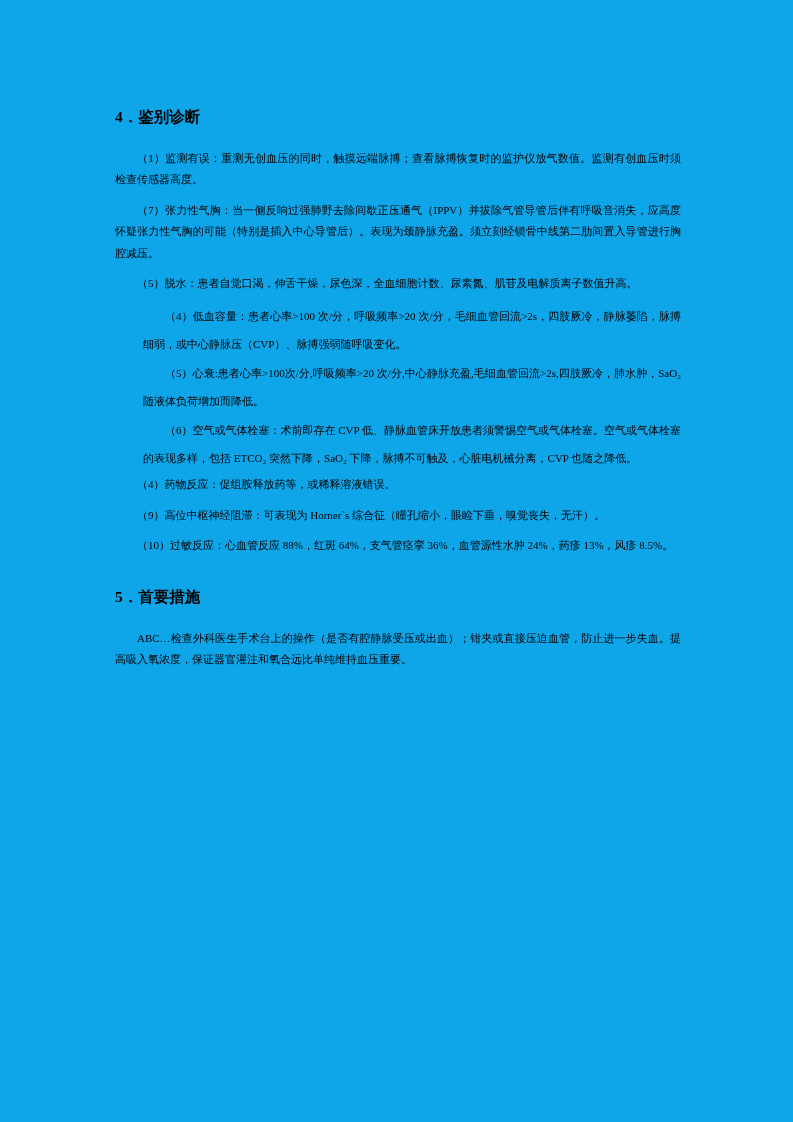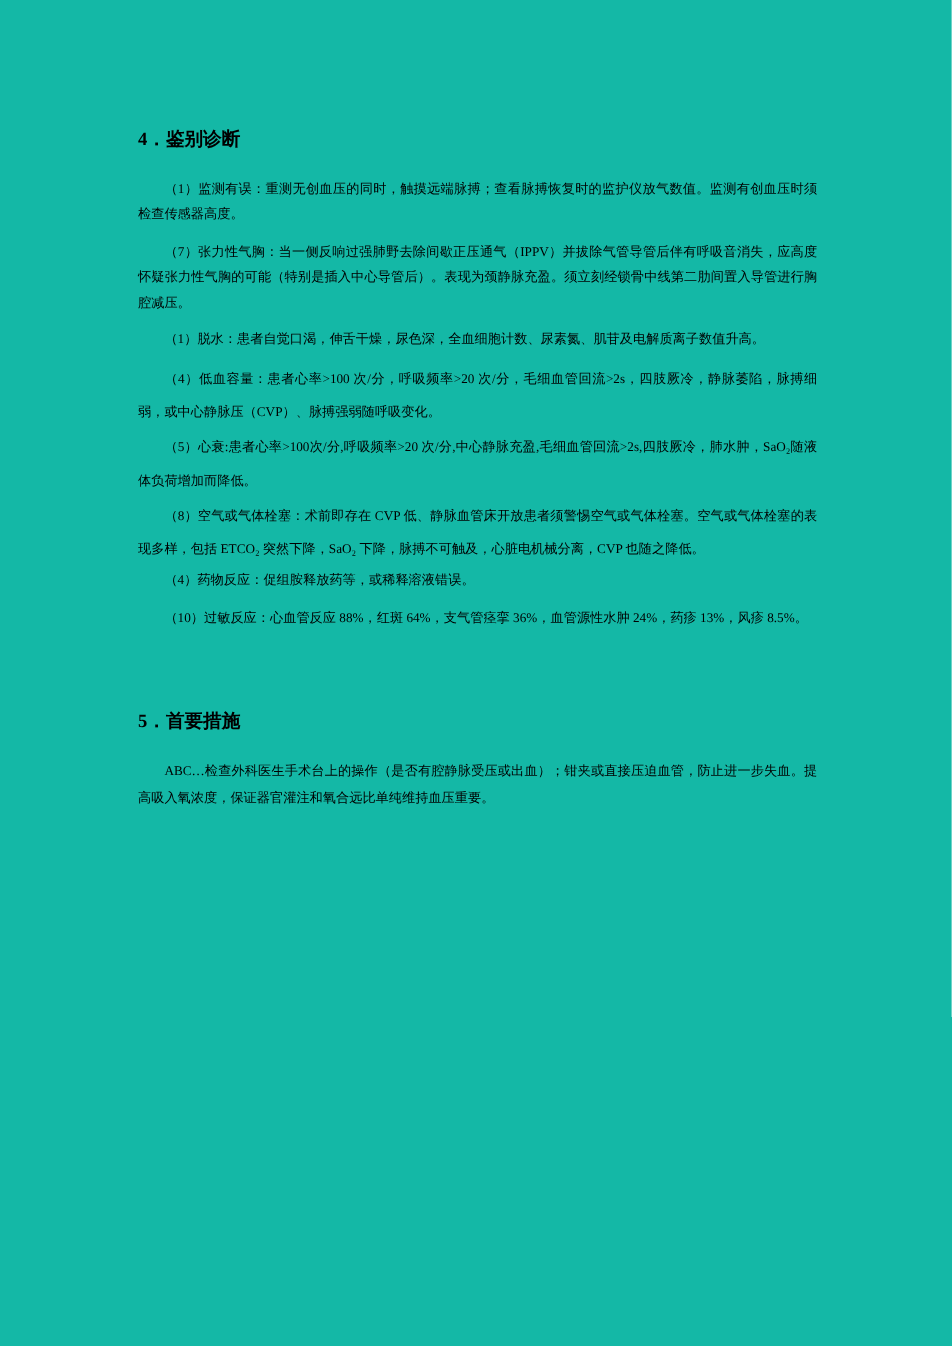--- a/index.html
+++ b/index.html
@@ -12,58 +12,60 @@
     height: 1122px;
     overflow: hidden;
     font-family: "Liberation Serif", "DejaVu Serif", serif;
     color: #000000;
   }
   .page {
     box-sizing: border-box;
     width: 793px;
     height: 1122px;
     padding: 105px 112px 32px 115px;
-    background: #14b8a6;
+    background: #0ea5e9;
   }
   .heading {
     font-size: 15.5px;
     font-weight: bold;
     line-height: 1.6;
     margin: 0 0 18px 0;
     text-indent: 0;
   }
   .heading.second {
-    margin-top: 64px;
+    margin-top: 28px;
   }
   .para {
     font-size: 11px;
     line-height: 1.95;
     margin: 0 0 9px 0;
     text-indent: 2em;
     text-align: justify;
     word-break: break-word;
   }
   .para.wide {
     line-height: 2.5;
     margin-bottom: 2px;
+    margin-left: 28px;
   }
 </style>
 </head>
 <body>
 
 <div class="page">
 
   <h2 class="heading">4．鉴别诊断</h2>
 
   <p class="para">（1）监测有误：重测无创血压的同时，触摸远端脉搏；查看脉搏恢复时的监护仪放气数值。监测有创血压时须检查传感器高度。</p>
   <p class="para">（7）张力性气胸：当一侧反响过强肺野去除间歇正压通气（IPPV）并拔除气管导管后伴有呼吸音消失，应高度怀疑张力性气胸的可能（特别是插入中心导管后）。表现为颈静脉充盈。须立刻经锁骨中线第二肋间置入导管进行胸腔减压。</p>
-  <p class="para">（1）脱水：患者自觉口渴，伸舌干燥，尿色深，全血细胞计数、尿素氮、肌苷及电解质离子数值升高。</p>
+  <p class="para">（5）脱水：患者自觉口渴，伸舌干燥，尿色深，全血细胞计数、尿素氮、肌苷及电解质离子数值升高。</p>
   <p class="para wide">（4）低血容量：患者心率&gt;100 次/分，呼吸频率&gt;20 次/分，毛细血管回流&gt;2s，四肢厥冷，静脉萎陷，脉搏细弱，或中心静脉压（CVP）、脉搏强弱随呼吸变化。</p>
   <p class="para wide">（5）心衰:患者心率&gt;100次/分,呼吸频率&gt;20 次/分,中心静脉充盈,毛细血管回流&gt;2s,四肢厥冷，肺水肿，SaO₂随液体负荷增加而降低。</p>
-  <p class="para wide">（8）空气或气体栓塞：术前即存在 CVP 低、静脉血管床开放患者须警惕空气或气体栓塞。空气或气体栓塞的表现多样，包括 ETCO₂ 突然下降，SaO₂ 下降，脉搏不可触及，心脏电机械分离，CVP 也随之降低。</p>
+  <p class="para wide">（6）空气或气体栓塞：术前即存在 CVP 低、静脉血管床开放患者须警惕空气或气体栓塞。空气或气体栓塞的表现多样，包括 ETCO₂ 突然下降，SaO₂ 下降，脉搏不可触及，心脏电机械分离，CVP 也随之降低。</p>
   <p class="para">（4）药物反应：促组胺释放药等，或稀释溶液错误。</p>
+  <p class="para">（9）高位中枢神经阻滞：可表现为 Horner`s 综合征（瞳孔缩小，眼睑下垂，嗅觉丧失，无汗）。</p>
   <p class="para">（10）过敏反应：心血管反应 88%，红斑 64%，支气管痉挛 36%，血管源性水肿 24%，药疹 13%，风疹 8.5%。</p>
 
   <h2 class="heading second">5．首要措施</h2>
 
   <p class="para">ABC…检查外科医生手术台上的操作（是否有腔静脉受压或出血）；钳夹或直接压迫血管，防止进一步失血。提高吸入氧浓度，保证器官灌注和氧合远比单纯维持血压重要。</p>
 
 </div>
 
 </body></html>

